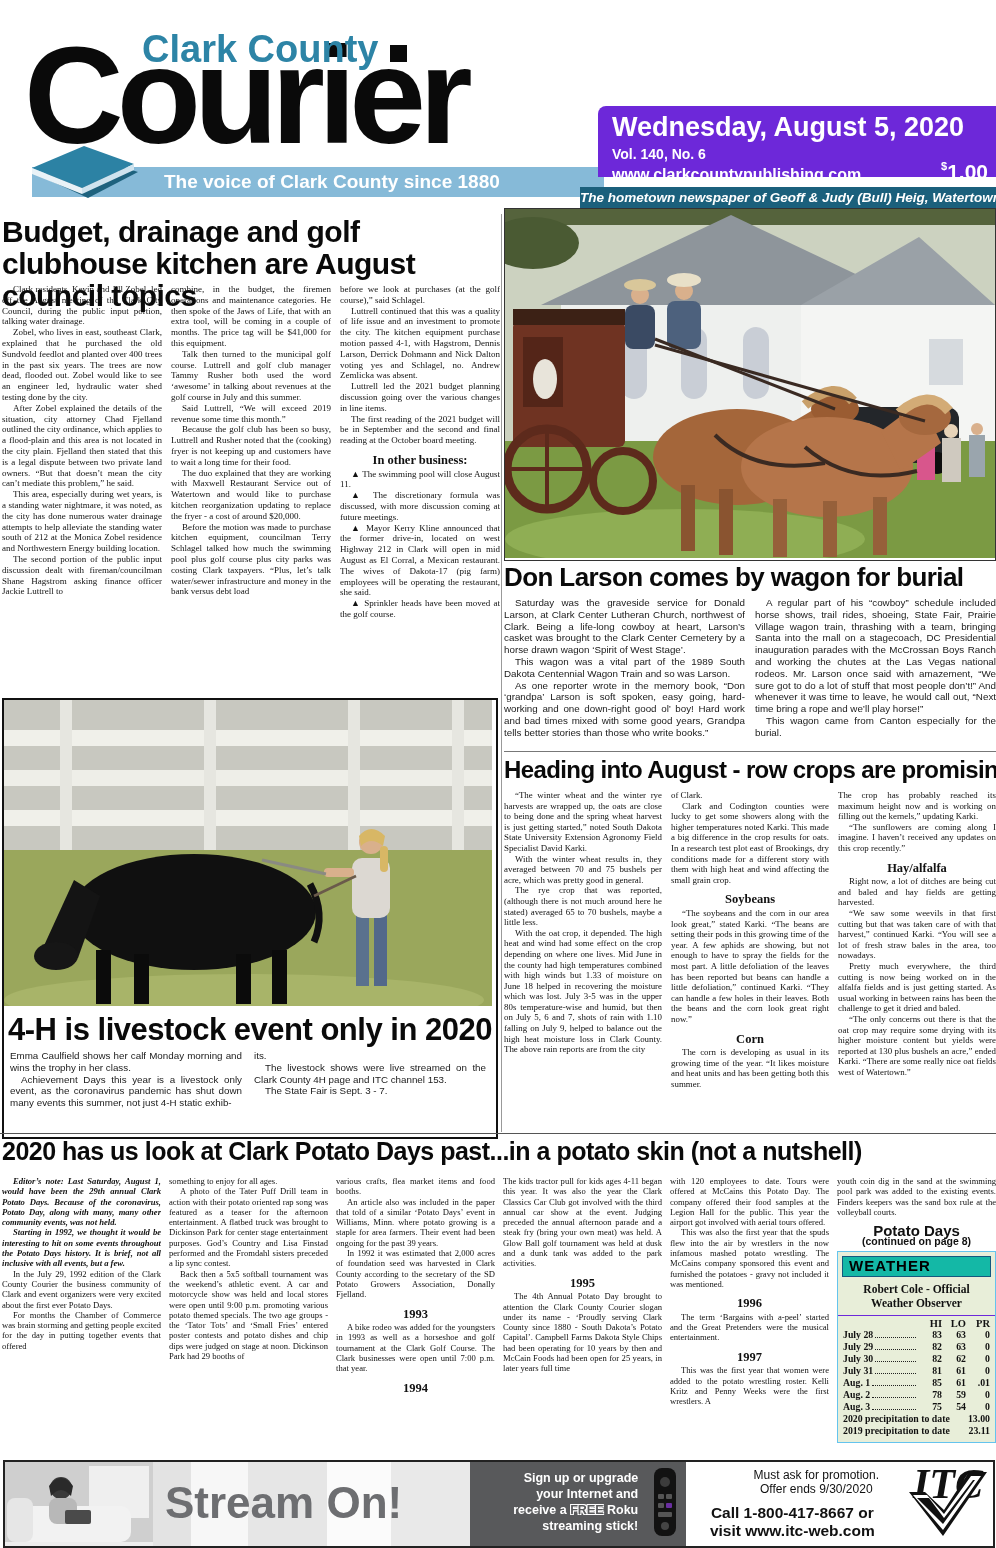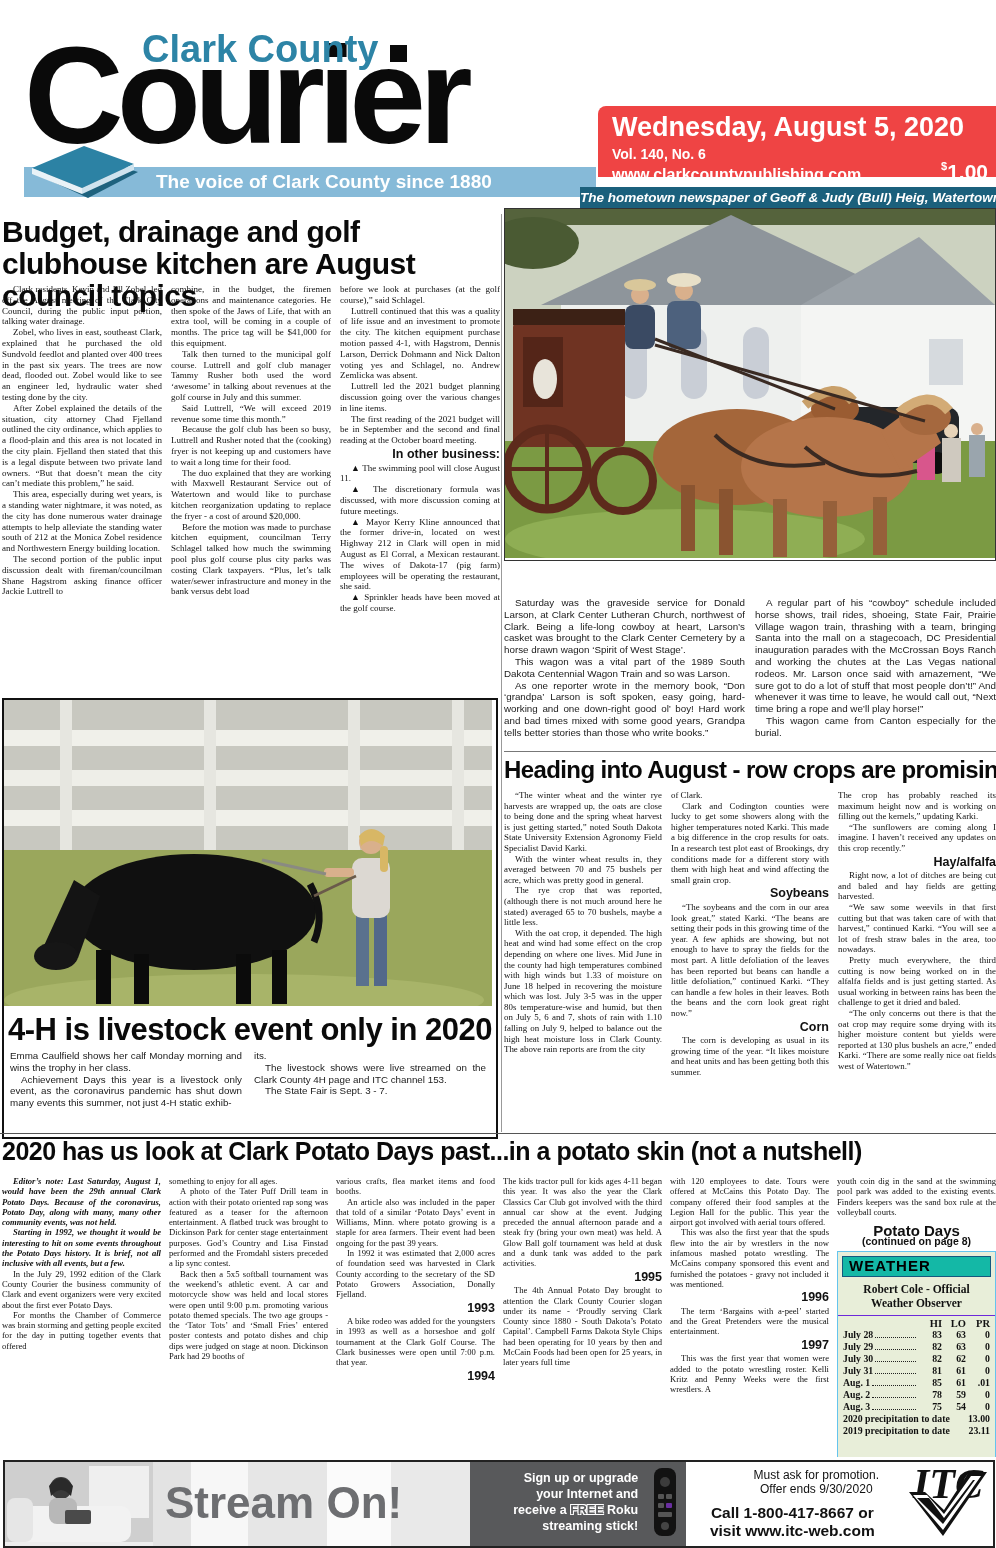--- a/index.html
+++ b/index.html
@@ -4,63 +4,63 @@
 <style>
   html,body{margin:0;padding:0;background:#fff;}
   #page{position:relative;width:996px;height:1548px;background:#fff;overflow:hidden;
         font-family:"Liberation Serif",serif;color:#111;}
   
   .kicker{position:absolute;left:142px;top:28px;font-family:"Liberation Sans",sans-serif;
           font-weight:bold;font-size:38px;letter-spacing:0px;color:#2d84a6;white-space:nowrap;}
   .ksq{display:inline-block;width:17px;height:17px;background:#0a0a0a;margin-left:12px;}
   .mast-title{position:absolute;left:24px;top:26px;font-family:"Liberation Sans",sans-serif;
           font-weight:bold;font-size:138px;line-height:1;letter-spacing:-7px;color:#0a0a0a;}
-  .tag-bar{position:absolute;left:24px;top:167px;width:572px;height:30px;background:#86bad8;text-decoration:underline;}
+  .tag-bar{position:absolute;left:32px;top:167px;width:572px;height:30px;background:#86bad8;text-decoration:underline;}
   .tag-bar span{position:absolute;left:132px;top:4px;font-family:"Liberation Sans",sans-serif;
           font-weight:bold;font-size:19px;color:#fff;white-space:nowrap;}
   .bookicon{position:absolute;left:26px;top:142px;z-index:3;}
-  .datebox{position:absolute;left:598px;top:106px;width:398px;height:71px;background:#ef4444;
+  .datebox{position:absolute;left:598px;top:106px;width:398px;height:71px;background:#6d28d9;
           border-radius:8px 0 0 0;color:#fff;font-family:"Liberation Sans",sans-serif;}
   .datebox .date{position:absolute;left:14px;top:6px;font-size:27px;font-weight:bold;white-space:nowrap;}
   .datebox .vol{position:absolute;left:14px;top:40px;font-size:14px;font-weight:bold;}
   .datebox .web{position:absolute;left:14px;top:60px;font-size:16px;font-weight:bold;}
   .datebox .price{position:absolute;right:8px;top:54px;font-weight:bold;}
   .datebox .price sup{font-size:11px;vertical-align:top;}
   .datebox .price .pv{font-size:21px;}
   .hometown{position:absolute;left:580px;top:187px;width:416px;height:21px;background:#1b607c;
           color:#fff;font-family:"Liberation Sans",sans-serif;font-style:italic;font-weight:bold;
           font-size:13.5px;text-align:center;line-height:21px;white-space:nowrap;}
   
   .headline{font-family:"Liberation Sans",sans-serif;font-weight:bold;color:#0a0a0a;}
   .cols{display:flex;overflow:hidden;}
   .col{overflow:hidden;}
   .blk{margin:0;text-align:justify;}
   .t-p,.t-b,.t-i{text-indent:11px;}
   .t-c{text-indent:0;}
   .t-i{font-style:italic;font-weight:bold;}
-  .t-h{font-family:Liberation Sans, sans-serif;font-weight:bold;font-size:12.5px;
-       line-height:1.25;text-indent:0;text-align:right;margin-top:1px;}
+  .t-h{font-family:Liberation Serif, serif;font-weight:bold;font-size:12.5px;
+       line-height:1.25;text-indent:0;text-align:center;margin-top:7px;}
   .serifbody{font-size:9px;line-height:10.8px;}
   .sansbody{font-family:"Liberation Sans",sans-serif;font-size:9.8px;line-height:11.8px;color:#1a1a1a;}
   
   .abs{position:absolute;}
   .vline{position:absolute;width:1px;background:#999;}
   .hline{position:absolute;height:1px;background:#777;}
   .photo-frame{border:1px solid #333;}
   
   .fourh-box{position:absolute;left:2px;top:698px;width:492px;height:437px;border:2px solid #111;
              background:#fff;overflow:hidden;}
   
   .wbox{border:1px solid #64c4ee;background:#e8eed9;margin-top:4px;}
   .whead{margin:4px;background:#14b8a6;border:1px solid #15587e;color:#000;
          font-family:"Liberation Sans",sans-serif;font-weight:bold;font-size:15px;
          padding:4px 6px 5px 6px;letter-spacing:1px;}
   .wobs{text-align:center;font-weight:bold;font-size:11.5px;line-height:13.5px;
         border-bottom:1px solid #6d28d9;padding:2px 0 5px 0;}
-  .wtable{padding:3px 5px 22px 5px;font-size:9.8px;font-weight:bold;}
+  .wtable{padding:3px 5px 5px 5px;font-size:9.8px;font-weight:bold;}
   .wcolhead{display:flex;justify-content:flex-end;}
   .wcolhead span{width:24px;text-align:right;font-size:10.5px;}
   .wrow{display:flex;align-items:baseline;line-height:12px;}
   .wd{white-space:nowrap;}
   .wdots{flex:1;border-bottom:1.5px dotted #222;margin:0 2px 2px 2px;}
   .whi,.wlo,.wpr{width:24px;text-align:right;}
   .wtot{display:flex;justify-content:space-between;line-height:12px;}
   .pcontinued{text-align:center;font-family:"Liberation Sans",sans-serif;font-weight:bold;}
   .pc1{font-size:15px;}
   .pc2{font-size:10.5px;}
@@ -207,20 +207,21 @@
         <path d="M300,196 q30,-26 48,-4" stroke="#c9a06a" stroke-width="10" fill="none"></path>
         <path d="M394,204 q30,-26 50,-2" stroke="#d3ab76" stroke-width="10" fill="none"></path>
         <line x1="150" y1="130" x2="330" y2="200" stroke="#3a2a22" stroke-width="3"></line>
         <line x1="150" y1="136" x2="420" y2="212" stroke="#3a2a22" stroke-width="3"></line>
         <path d="M210,226 q40,40 110,28" stroke="#3a2a22" stroke-width="4" fill="none"></path>
         <path d="M300,238 q46,40 112,24" stroke="#3a2a22" stroke-width="4" fill="none"></path>
       </g>
     </svg>
   </div>
 
+  <div class="abs headline" style="left:504px;top:563px;width:492px;font-size:26px;line-height:28px;letter-spacing:-0.6px;white-space:nowrap;">Don Larson comes by wagon for burial</div>
   <div class="abs cols sansbody" style="left:504px;top:597px;width:492px;height:150px;gap:10px;">
     <div class="col" style="width:241px;">
         <p class="blk t-p">Saturday was the graveside service for Donald Larson, at Clark Center Lutheran Church, northwest of Clark.  Being a life-long cowboy at heart, Larson’s casket was brought to the Clark Center Cemetery by a horse drawn wagon ‘Spirit of West Stage’.</p>
         <p class="blk t-p">This wagon was a vital part of the 1989 South Dakota Centennial Wagon Train and so was Larson.</p>
         <p class="blk t-p">As one reporter wrote in the memory book, “Don ‘grandpa’ Larson is soft spoken, easy going, hard-working and one down-right good ol’ boy!  Hard work and bad times mixed with some good years, Grandpa tells better stories than those who write books.”</p>
       </div>
     <div class="col" style="width:241px;">
         <p class="blk t-p">A regular part of his “cowboy” schedule included horse shows, trail rides, shoeing, State Fair, Prairie Village wagon train, thrashing with a team, bringing Santa into the mall on a stagecoach, DC Presidential inauguration parades with the McCrossan Boys Ranch and working the chutes at the Las Vegas national rodeos.  Mr. Larson once said with amazement, “We sure got to do a lot of stuff that most people don’t!”  And whenever it was time to leave, he would call out, “Next time bring a rope and we’ll play horse!”</p>
         <p class="blk t-p">This wagon came from Canton especially for the burial.</p>
       </div>

